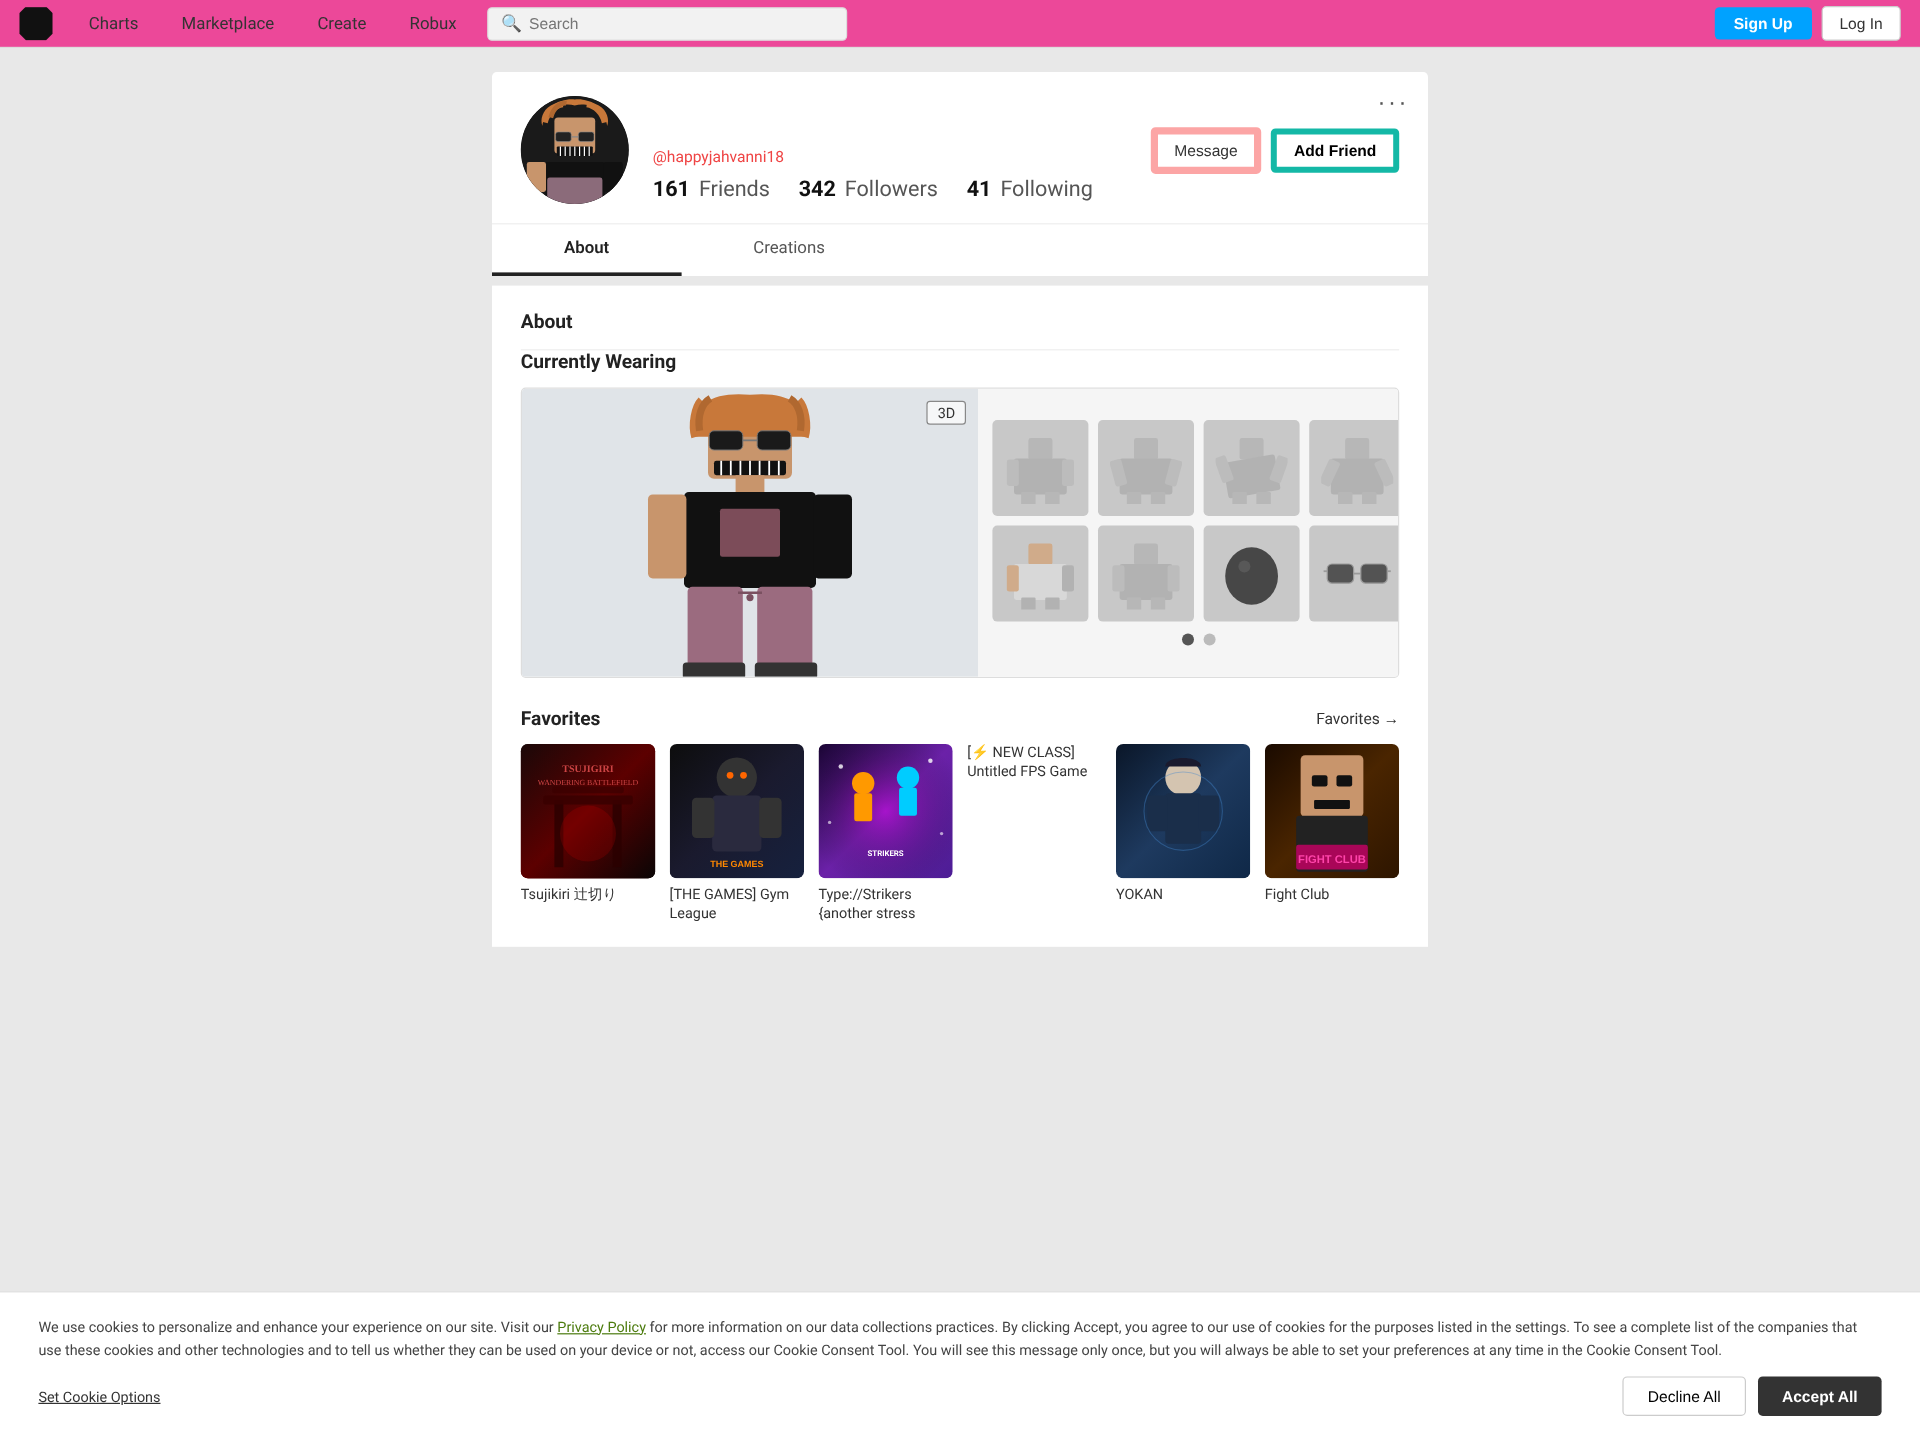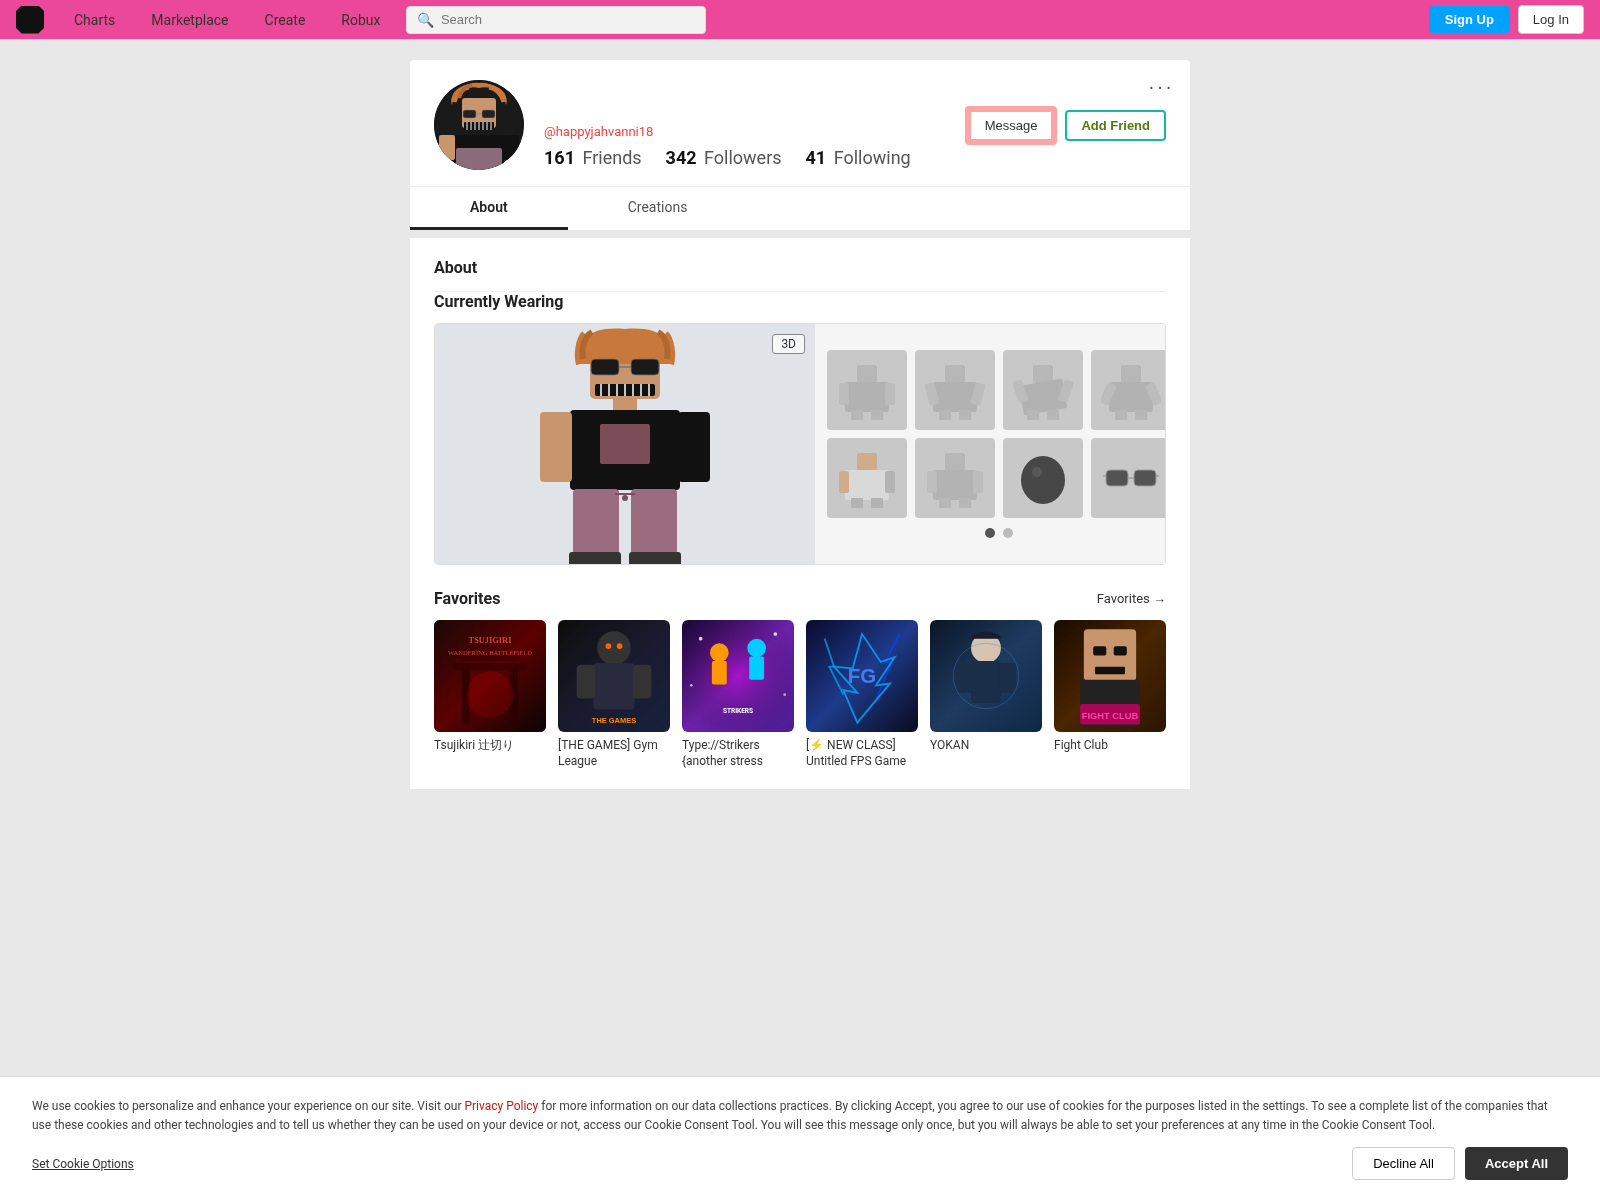--- a/index.html
+++ b/index.html
@@ -147,26 +147,26 @@
       background: #fff;
       border: 6px solid #fca5a5;
       border-radius: 4px;
       padding: 6px 14px;
       font-size: 13px;
       cursor: pointer;
       color: #333;
     }
     .btn-add-friend {
       background: #fff;
-      border: 2px solid #14b8a6;
+      border: 5px solid #14b8a6;
       border-radius: 4px;
       padding: 6px 14px;
       font-size: 13px;
       cursor: pointer;
-      color: #4d7c0f;
+      color: #000000;
       font-weight: 600;
     }
 
     
     .profile-tabs {
       background: #fff;
       display: flex;
       border-top: 1px solid #eee;
     }
     .profile-tab {
@@ -337,21 +337,22 @@
       padding: 20px 32px;
       z-index: 1000;
     }
     .cookie-text {
       font-size: 12px;
       color: #444;
       line-height: 1.6;
       margin-bottom: 12px;
     }
     .cookie-text a {
-      color: #b91c1c;
+      color: #4d7c0f;
+      text-decoration: underline;
     }
     .cookie-actions {
       display: flex;
       justify-content: space-between;
       align-items: center;
     }
     .cookie-set-link {
       font-size: 12px;
       color: #333;
       cursor: pointer;
@@ -696,38 +697,20 @@
             <circle cx="20" cy="20" r="2" fill="#fff" opacity="0.8"></circle>
             <circle cx="100" cy="15" r="2" fill="#fff" opacity="0.8"></circle>
             <circle cx="10" cy="70" r="1.5" fill="#fff" opacity="0.6"></circle>
             <circle cx="110" cy="80" r="1.5" fill="#fff" opacity="0.6"></circle>
           </svg>
         </div>
         <div class="game-title">Type://Strikers {another stress</div>
       </div>
 
       <div class="game-card">
-        <div class="game-thumb" style="position:relative;">
-          <svg viewBox="0 0 120 120" xmlns="http://www.w3.org/2000/svg" style="width:100%;height:100%;">
-            <defs>
-              <linearGradient id="g4" x1="0%" y1="0%" x2="100%" y2="100%">
-                  <stop offset="0%" style="stop-color:#0a0a2e"></stop>
-                  <stop offset="50%" style="stop-color:#1e3a8a"></stop>
-                  <stop offset="100%" style="stop-color:#0a0a1e"></stop>
-                </linearGradient>
-            </defs>
-            <rect width="120" height="120" fill="url(#g4)"></rect>
-
-            <path d="M20 20 L30 50 L25 50 L40 80" stroke="#00aaff" stroke-width="2" fill="none" opacity="0.7"></path>
-            <path d="M100 15 L85 45 L92 45 L75 85" stroke="#0044ff" stroke-width="2" fill="none" opacity="0.7"></path>
-
-            <polygon points="60,15 80,45 95,40 75,70 90,68 55,110 40,75 55,78 30,50 50,52" fill="none" stroke="#00aaff" stroke-width="2" opacity="0.8"></polygon>
-            <text x="60" y="68" text-anchor="middle" fill="#4488ff" font-size="22" font-family="sans-serif" font-weight="900" opacity="0.9">FG</text>
-          </svg>
-        </div>
         <div class="game-title">[⚡ NEW CLASS] Untitled FPS Game</div>
       </div>
 
       <div class="game-card">
         <div class="game-thumb" style="position:relative;">
           <svg viewBox="0 0 120 120" xmlns="http://www.w3.org/2000/svg" style="width:100%;height:100%;">
             <defs>
               <linearGradient id="g5" x1="0%" y1="0%" x2="100%" y2="100%">
                   <stop offset="0%" style="stop-color:#0a1628"></stop>
                   <stop offset="50%" style="stop-color:#1e3a5f"></stop>

